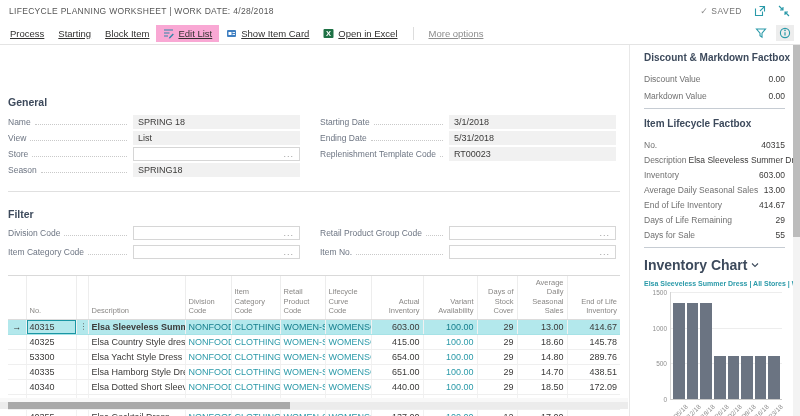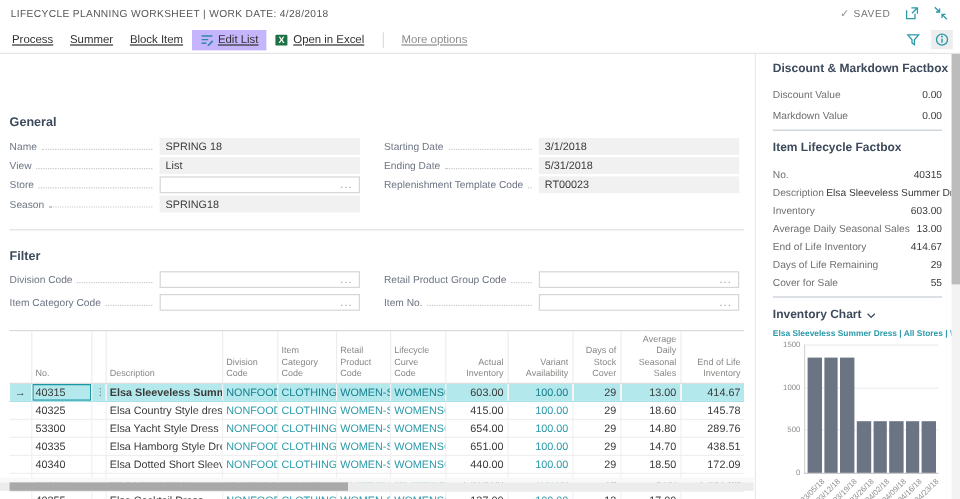--- a/index.html
+++ b/index.html
@@ -10,21 +10,21 @@
   .titlebar { position:absolute; top:0; left:0; right:0; height:22px; display:flex; align-items:center; padding:0 10px 0 9px; background:#fff; }
   .page-title { font-size:8.5px; color:#565656; letter-spacing:.3px; }
   .tb-right { margin-left:auto; display:flex; align-items:center; gap:12px; }
   .saved { display:flex; align-items:center; gap:3px; font-size:8.5px; color:#757575; letter-spacing:.5px; }
   .saved .check { color:#8c8c8c; font-size:9px; }
   .icon-btn { display:flex; align-items:center; cursor:default; }
 
   
   .toolbar { position:absolute; top:22px; left:0; right:0; height:23px; border-bottom:1px solid #e4e4e4; display:flex; align-items:center; padding:0 6px 0 3px; background:#fff; }
   .tb-item { display:flex; align-items:center; gap:4px; font-size:9.5px; color:#323130; padding:3px 7px; white-space:nowrap;text-decoration:underline; }
-  .tb-item.active { background:#c4b5fd; }
+  .tb-item.active { background:#f9a8d4; }
   .tb-item.more { color:#8c8c8c; }
   .tb-sep { width:1px; height:13px; background:#ddd; margin:0 8px; }
   .tb-spacer { flex:1; }
   .tb-iconbtn { display:flex; align-items:center; padding:2px 3px; margin-left:6px; }
   .tb-iconbtn.boxed { background:#ededed; }
 
   
   .main { position:absolute; top:45px; left:0; width:628px; bottom:0; background:#fff; }
   .section-title { position:absolute; left:8px; font-size:10.5px; font-weight:700; color:#3d4a5c; }
   #general-title { top:51px; }
@@ -68,21 +68,21 @@
   .hscroll .thumb { position:absolute; left:8px; top:0; height:7px; width:282px; background:#a9a9a9; }
 
   
   .sidebar { position:absolute; top:45px; left:629px; width:164px; bottom:0; border-left:1px solid #e8e8e8; background:#fff; padding:7px 8px 0 14px; overflow:hidden; }
   .fb-title { font-size:10px; font-weight:700; color:#3d4a5c; margin-bottom:11px; white-space:nowrap; }
   .fb-row { display:flex; justify-content:space-between; align-items:baseline; margin-bottom:7px; gap:2px; }
   #fb2-rows .fb-row { margin-bottom:5px; }
   .fb-label { font-size:8.5px; color:#707070; white-space:nowrap; }
   .fb-value { font-size:8.5px; color:#3b3a39; text-align:right; white-space:nowrap; }
   .fb-divider { border:none; border-top:1px solid #c6ccd3; margin:7px 0 9px; }
-  .chart-caption { display:flex; align-items:center; gap:4px; font-size:10px; font-weight:700; color:#3d4a5c; margin-bottom:7px; }
+  .chart-caption { display:flex; align-items:center; gap:4px; font-size:14px; font-weight:700; color:#3d4a5c; margin-bottom:7px; }
   .chart-title { font-size:7px; font-weight:700; color:#2b9aa9; white-space:nowrap; margin-bottom:5px; }
 
   .chart-wrap { position:relative; margin-left:26px; width:112px; }
   .plot { position:relative; height:108px; border-left:1px solid #d5d5d5; border-bottom:1px solid #c9c9c9; }
   .gridline { position:absolute; left:0; right:0; height:1px; background:#ededed; }
   .ytick { position:absolute; left:-26px; width:22px; text-align:right; font-size:6.5px; color:#8f8f8f; }
   .bars { position:absolute; left:0; right:0; top:0; bottom:0; display:flex; align-items:flex-end; gap:2px; padding:0 2px; }
   .bar { flex:1; background:#6b7482; }
   .xlabels { position:relative; height:30px; }
   .xlab { position:absolute; top:3px; font-size:6.5px; color:#8f8f8f; white-space:nowrap; transform:translateX(-100%) rotate(-45deg); transform-origin:100% 0; }
@@ -113,28 +113,36 @@
         <svg width="12" height="12" viewBox="0 0 12 12">
             <path d="M1 1 L5 5 M5 2 V5 H2" fill="none" stroke="#2b9aa9" stroke-width="1.1"></path>
             <path d="M11 11 L7 7 M7 10 V7 H10" fill="none" stroke="#2b9aa9" stroke-width="1.1"></path>
           </svg>
       </span>
     </div>
   </header>
 
   <nav class="toolbar">
     <span class="tb-item">Process</span>
-    <span class="tb-item">Summer</span>
+    <span class="tb-item">Starting</span>
     <span class="tb-item">Block Item</span>
     <span class="tb-item active">
       <svg width="11" height="11" viewBox="0 0 11 11">
           <path d="M1 2 H10 M1 5 H6.5 M1 8 H5" stroke="#2e86a8" stroke-width="1.2" fill="none"></path>
           <path d="M6.2 9.2 L9.8 5.6 L10.8 6.6 L7.2 10.2 L5.8 10.6 Z" fill="#2e86a8"></path>
         </svg>
       <span>Edit List</span>
+    </span>
+    <span class="tb-item">
+      <svg width="11" height="11" viewBox="0 0 11 11">
+          <rect x="1" y="2" width="9" height="7" rx="1" fill="#3f7fc1"></rect>
+          <rect x="2.5" y="4" width="3" height="3" fill="#fff"></rect>
+          <path d="M6.5 4.5 H9 M6.5 6.5 H9" stroke="#fff" stroke-width="0.9"></path>
+        </svg>
+      <span>Show Item Card</span>
     </span>
     <span class="tb-item">
       <svg width="11" height="11" viewBox="0 0 11 11">
           <rect x="0.5" y="1" width="10" height="9" rx="1" fill="#1e7145"></rect>
           <text x="5.5" y="8.2" font-size="7.5" font-weight="bold" fill="#fff" text-anchor="middle" font-family="Liberation Sans, sans-serif">X</text>
         </svg>
       <span>Open in Excel</span>
     </span>
     <span class="tb-sep"></span>
     <span class="tb-item more">More options</span>
@@ -433,21 +441,21 @@
         </div>
         <div class="fb-row">
           <span class="fb-label">End of Life Inventory</span>
           <span class="fb-value">414.67</span>
         </div>
         <div class="fb-row">
           <span class="fb-label">Days of Life Remaining</span>
           <span class="fb-value">29</span>
         </div>
         <div class="fb-row">
-          <span class="fb-label">Cover for Sale</span>
+          <span class="fb-label">Days for Sale</span>
           <span class="fb-value">55</span>
         </div>
       </div>
     <hr class="fb-divider">
     <div class="chart-caption">
       <span>Inventory Chart</span>
       <svg width="8" height="6" viewBox="0 0 8 6">
           <path d="M1 1.5 L4 4.5 L7 1.5" fill="none" stroke="#3d4a5c" stroke-width="1.1"></path>
         </svg>
     </div>

